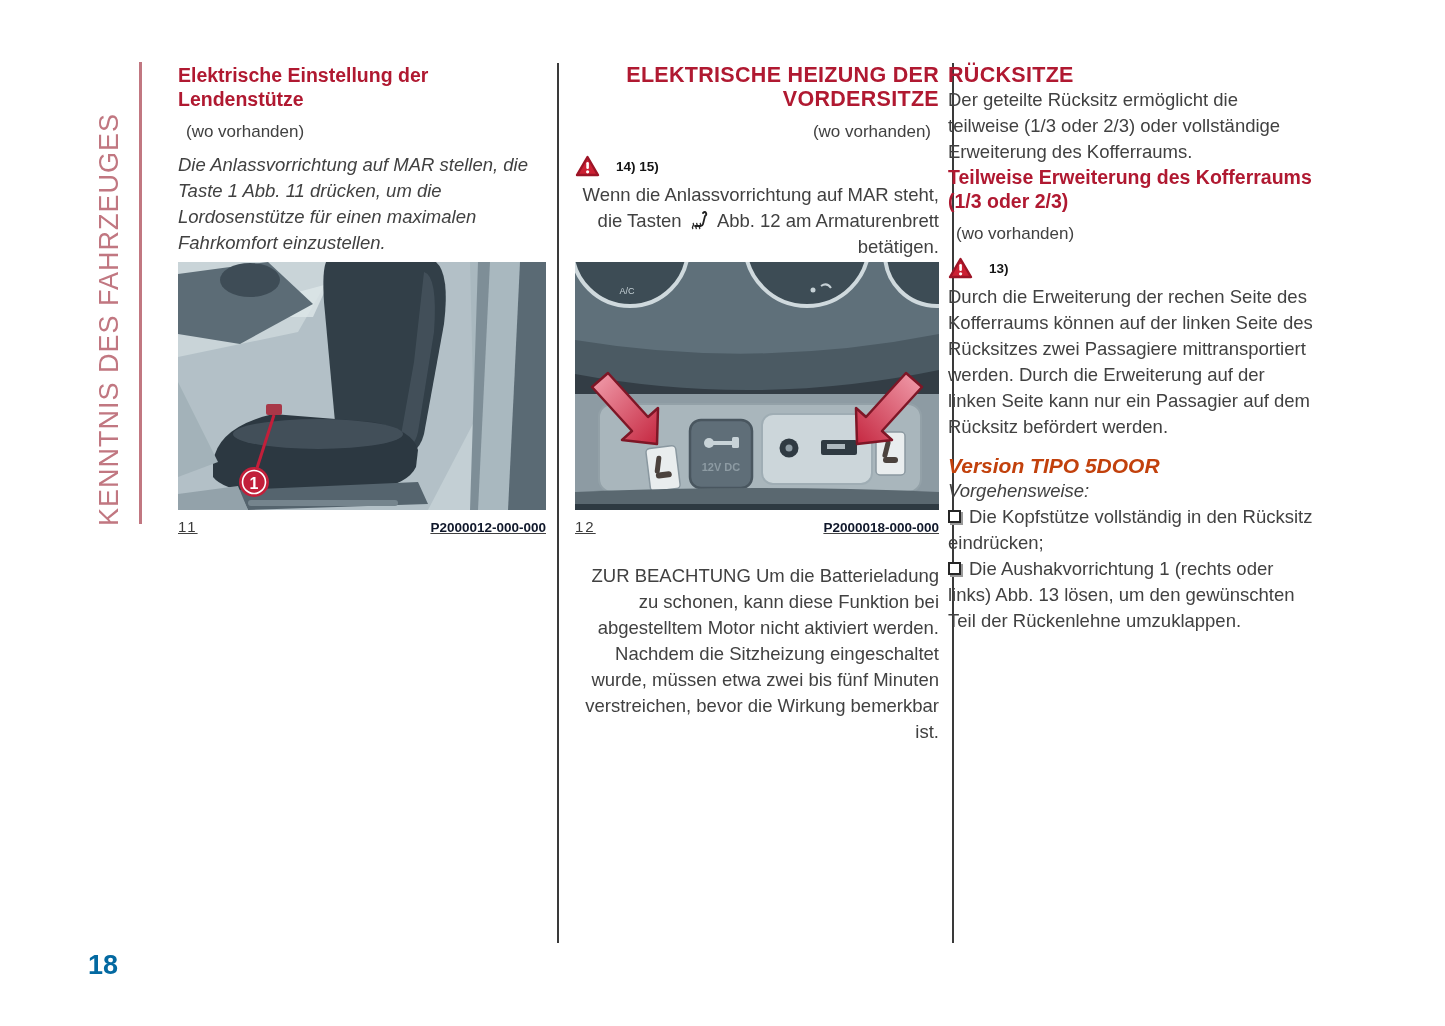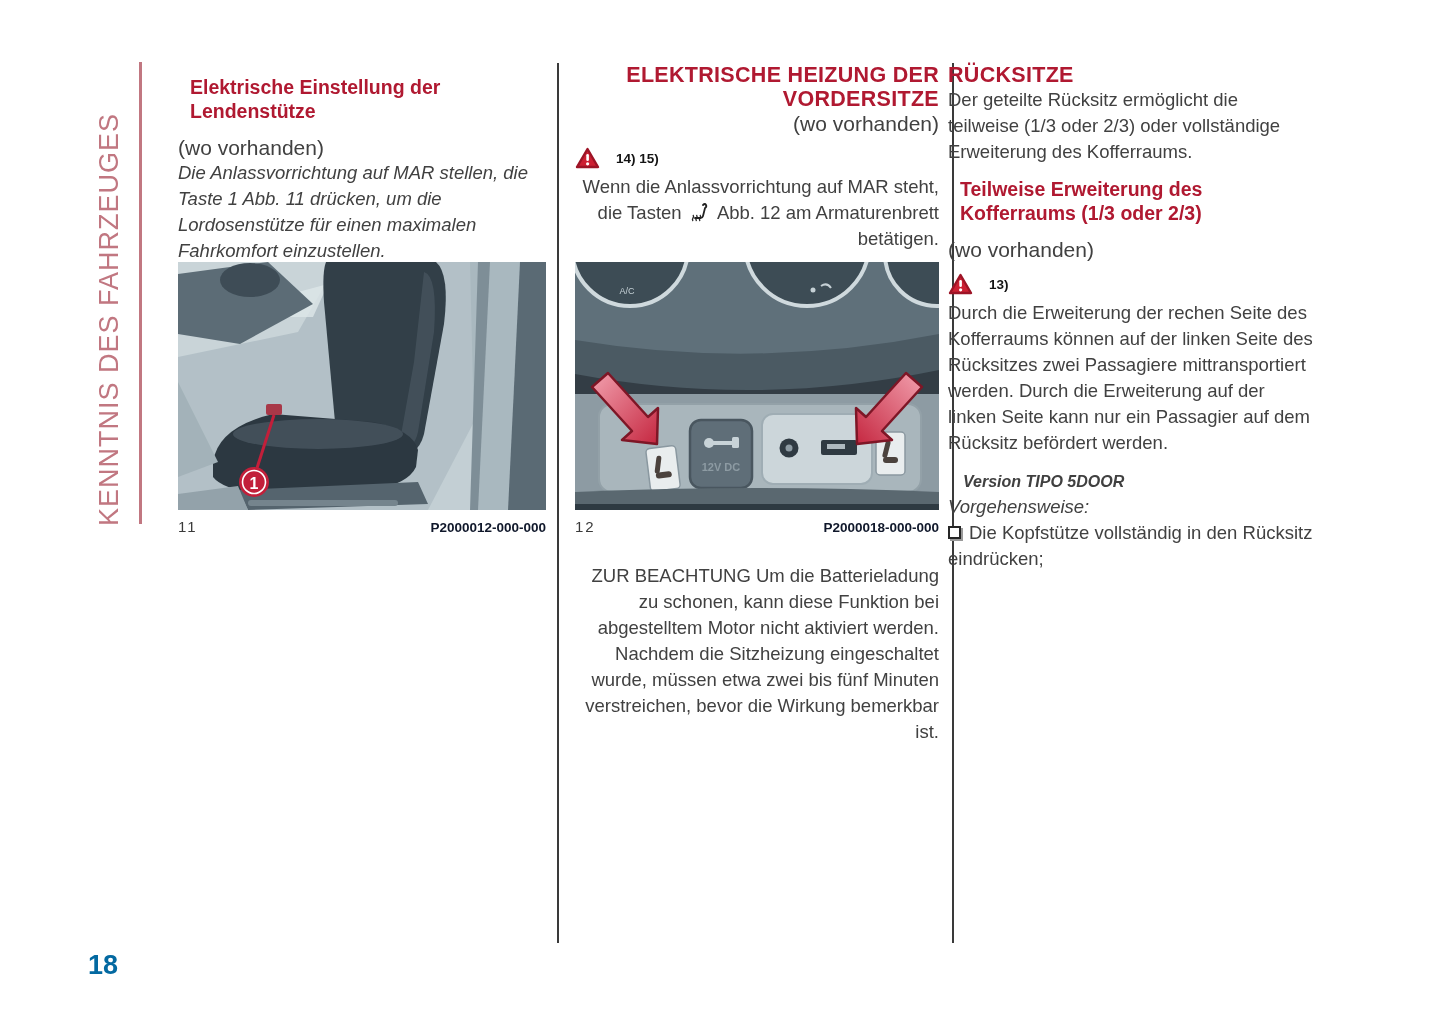--- a/index.html
+++ b/index.html
@@ -17,35 +17,35 @@
   
   .divider{position:absolute;top:63px;width:2px;height:880px;background:#3a3a3a;}
   .divider.d1{left:557px;}
   .divider.d2{left:952px;}
   
   .col{position:absolute;top:63px;}
   .col1{left:178px;width:368px;}
   .col2{left:575px;width:364px;text-align:right;}
   .col3{left:948px;width:365px;}
   h2.red{font-size:21.5px;line-height:24px;font-weight:bold;color:#b01931;margin:0;letter-spacing:.3px;}
-  h3.red{font-size:19.5px;line-height:24px;font-weight:bold;color:#b01931;margin:12px;}
-  .subnote{font-size:21px;line-height:25px;margin:0;}
+  h3.red{font-size:19.5px;line-height:24px;font-weight:bold;color:#b01931;margin:0;}
+  .subnote{font-size:17px;line-height:25px;margin:8px;}
   p.body{font-size:18.5px;line-height:26px;margin:0;}
   .mt6{margin-top:6px;} .mt8{margin-top:8px;font-style:italic;} .mt14{margin-top:14px;}
   .warnrow{display:flex;align-items:flex-end;gap:16px;margin:9px 0 5px;height:24px;}
   .warnrefs{font-size:13.5px;font-weight:bold;color:#141414;line-height:20px;}
-  .version{font-size:16px;line-height:24px;font-weight:bold;font-style:italic;color:#404040;margin:14px 15px 0;}
+  .version{font-size:21px;line-height:24px;font-weight:bold;font-style:italic;color:#c2410c;margin:14px 0 0;}
   .sqbullet{
     display:inline-block;width:9px;height:9px;border:2.5px solid #262626;background:#fff;
     box-shadow:2px 2px 0 #9a9a9a;margin-right:8px;vertical-align:baseline;
   }
   
   .fig{position:absolute;left:0;top:199px;width:100%;}
   .fig svg.photo{display:block;width:100%;height:248px;}
-  .figcap{display:flex;justify-content:space-between;align-items:baseline;margin-top:8px;}
+  .figcap{display:flex;justify-content:space-between;align-items:baseline;margin-top:8px;text-decoration:underline;}
   .fignum{font-size:15px;letter-spacing:2px;color:#3a3a3a;}
   .figcode{font-size:13.5px;font-weight:bold;color:#0f172a;}
   .belowfig{position:absolute;top:500px;left:0;width:100%;}
   .inline-icon{vertical-align:-3px;margin:0 3px;}
   .pagenum{position:absolute;left:88px;top:950px;font-size:27px;font-weight:bold;color:#0369a1;}
 </style>
 </head>
 <body>
 
 <div class="sidebar-text">KENNTNIS DES FAHRZEUGES</div>
@@ -201,15 +201,16 @@
       <path d="M12.5,2 L23,20 H2 Z" fill="#cc2033" stroke="#9d1426" stroke-width="2.4" stroke-linejoin="round"></path>
       <rect x="11.3" y="7" width="2.6" height="7" rx="1.3" fill="#ffffff"></rect>
       <circle cx="12.6" cy="16.8" r="1.6" fill="#ffffff"></circle>
     </svg>
     <span class="warnrefs">13)</span>
   </div>
   <p class="body">Durch die Erweiterung der rechen Seite des Kofferraums können auf der linken Seite des Rücksitzes zwei Passagiere mittransportiert werden. Durch die Erweiterung auf der linken Seite kann nur ein Passagier auf dem Rücksitz befördert werden.</p>
   <p class="version">Version TIPO 5DOOR</p>
   <p class="body mt8">Vorgehensweise:</p>
   <p class="body"><span class="sqbullet"></span><span>Die Kopfstütze vollständig in den Rücksitz eindrücken;</span></p>
+  <p class="body"><span class="sqbullet"></span><span>Die Aushakvorrichtung 1 (rechts oder links) Abb. 13 lösen, um den gewünschten Teil der Rückenlehne umzuklappen.</span></p>
 </section>
 
 <div class="pagenum">18</div>
 
 </body></html>

